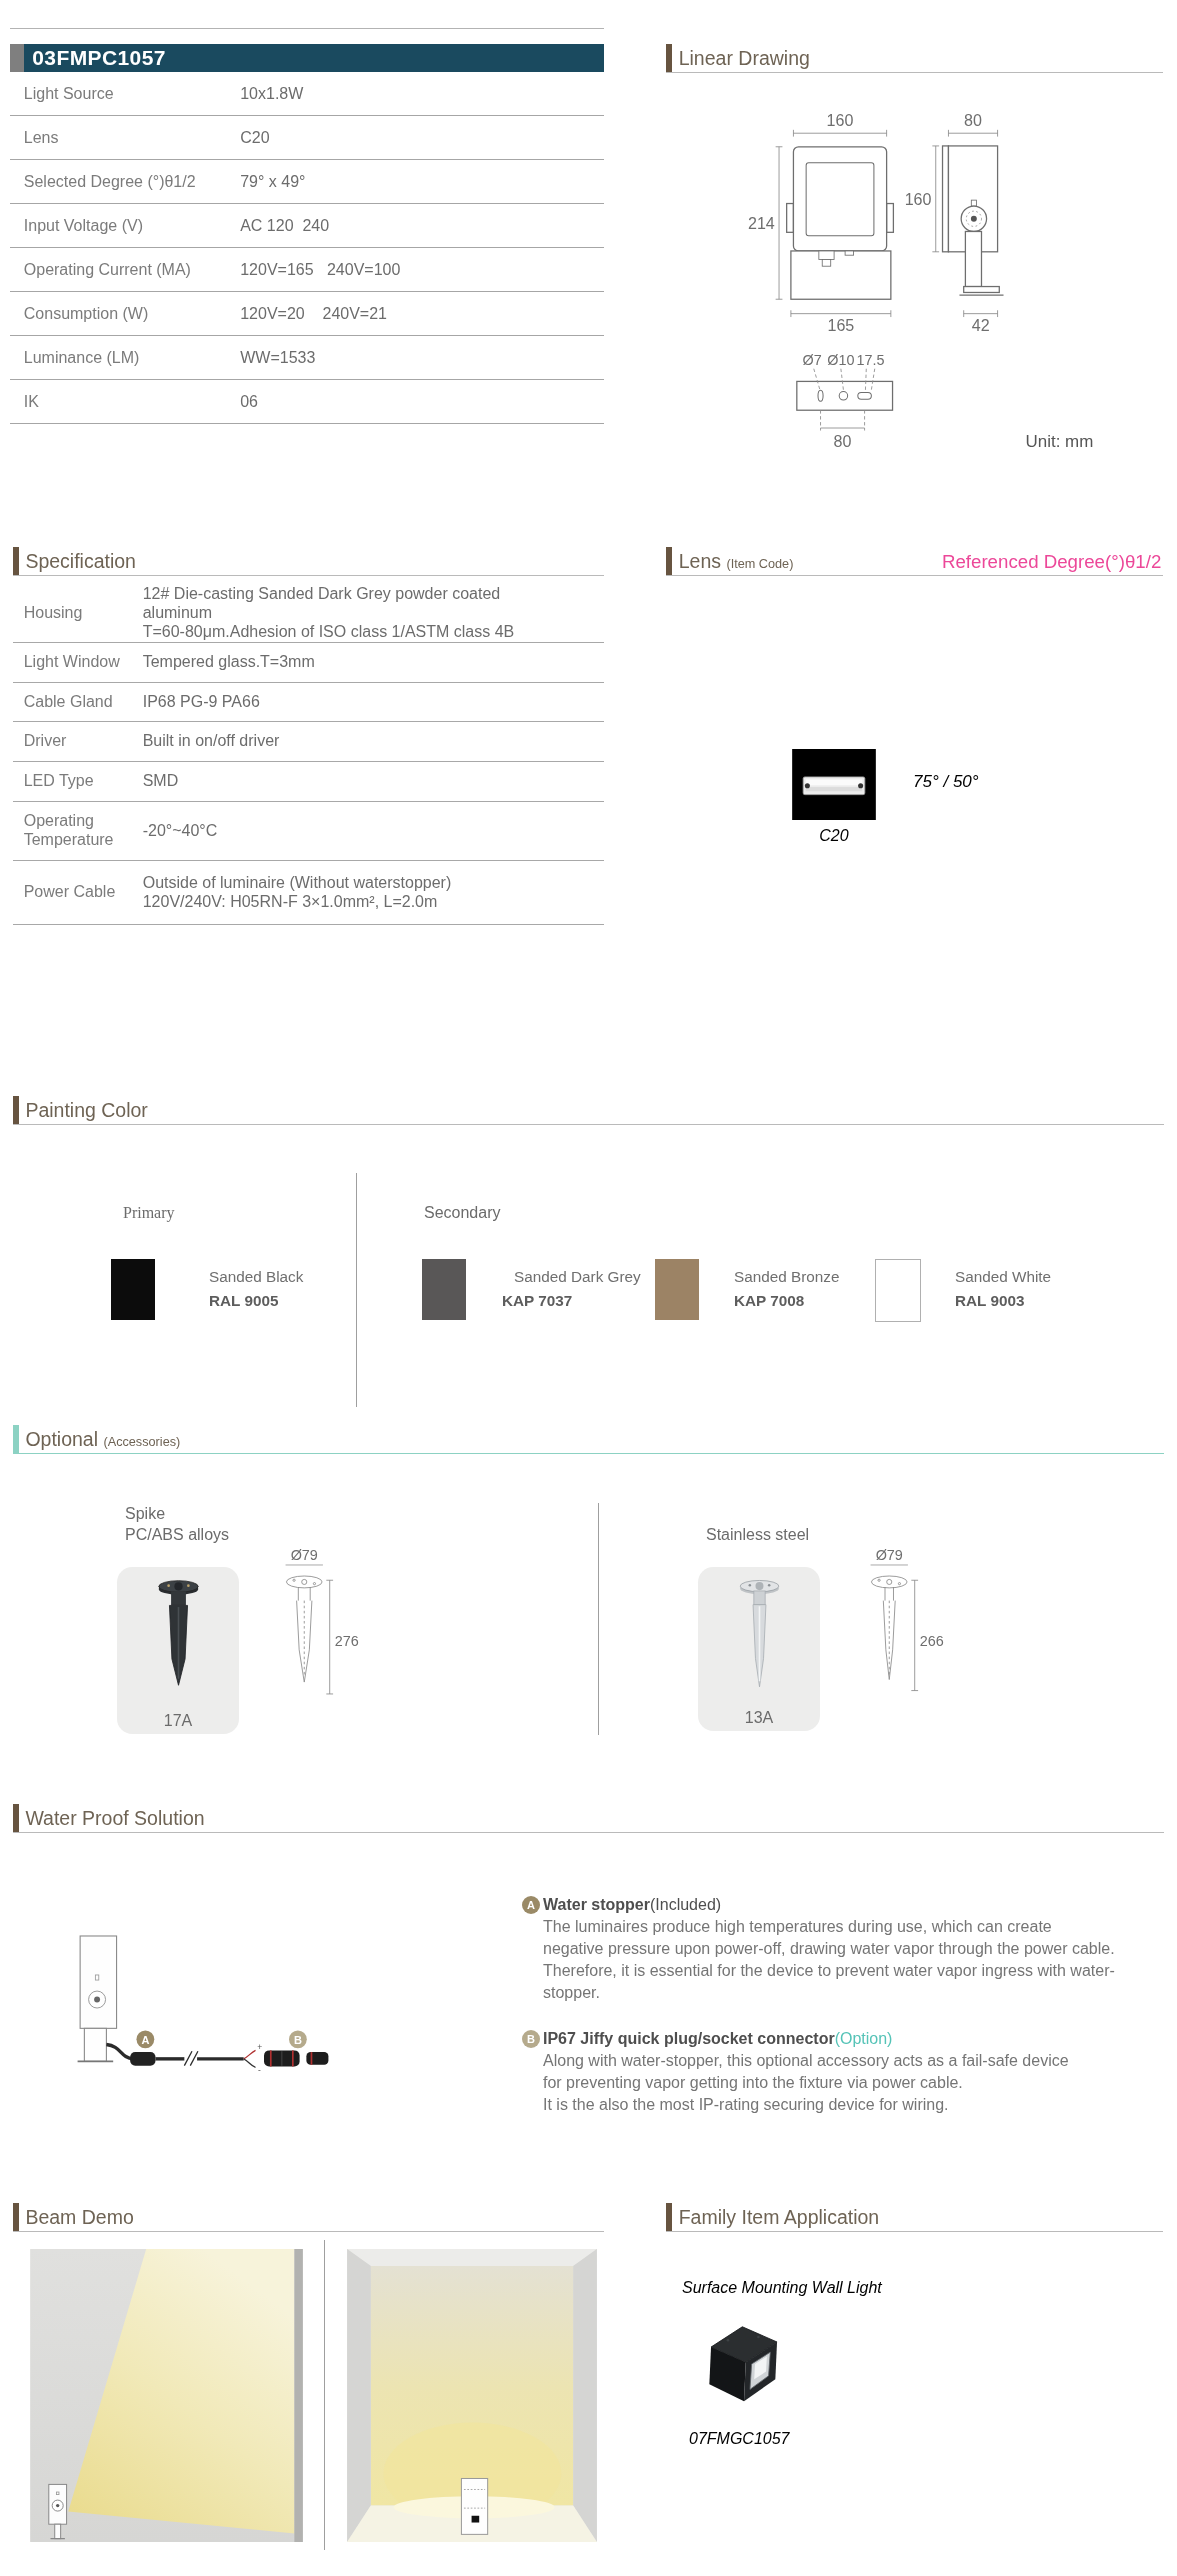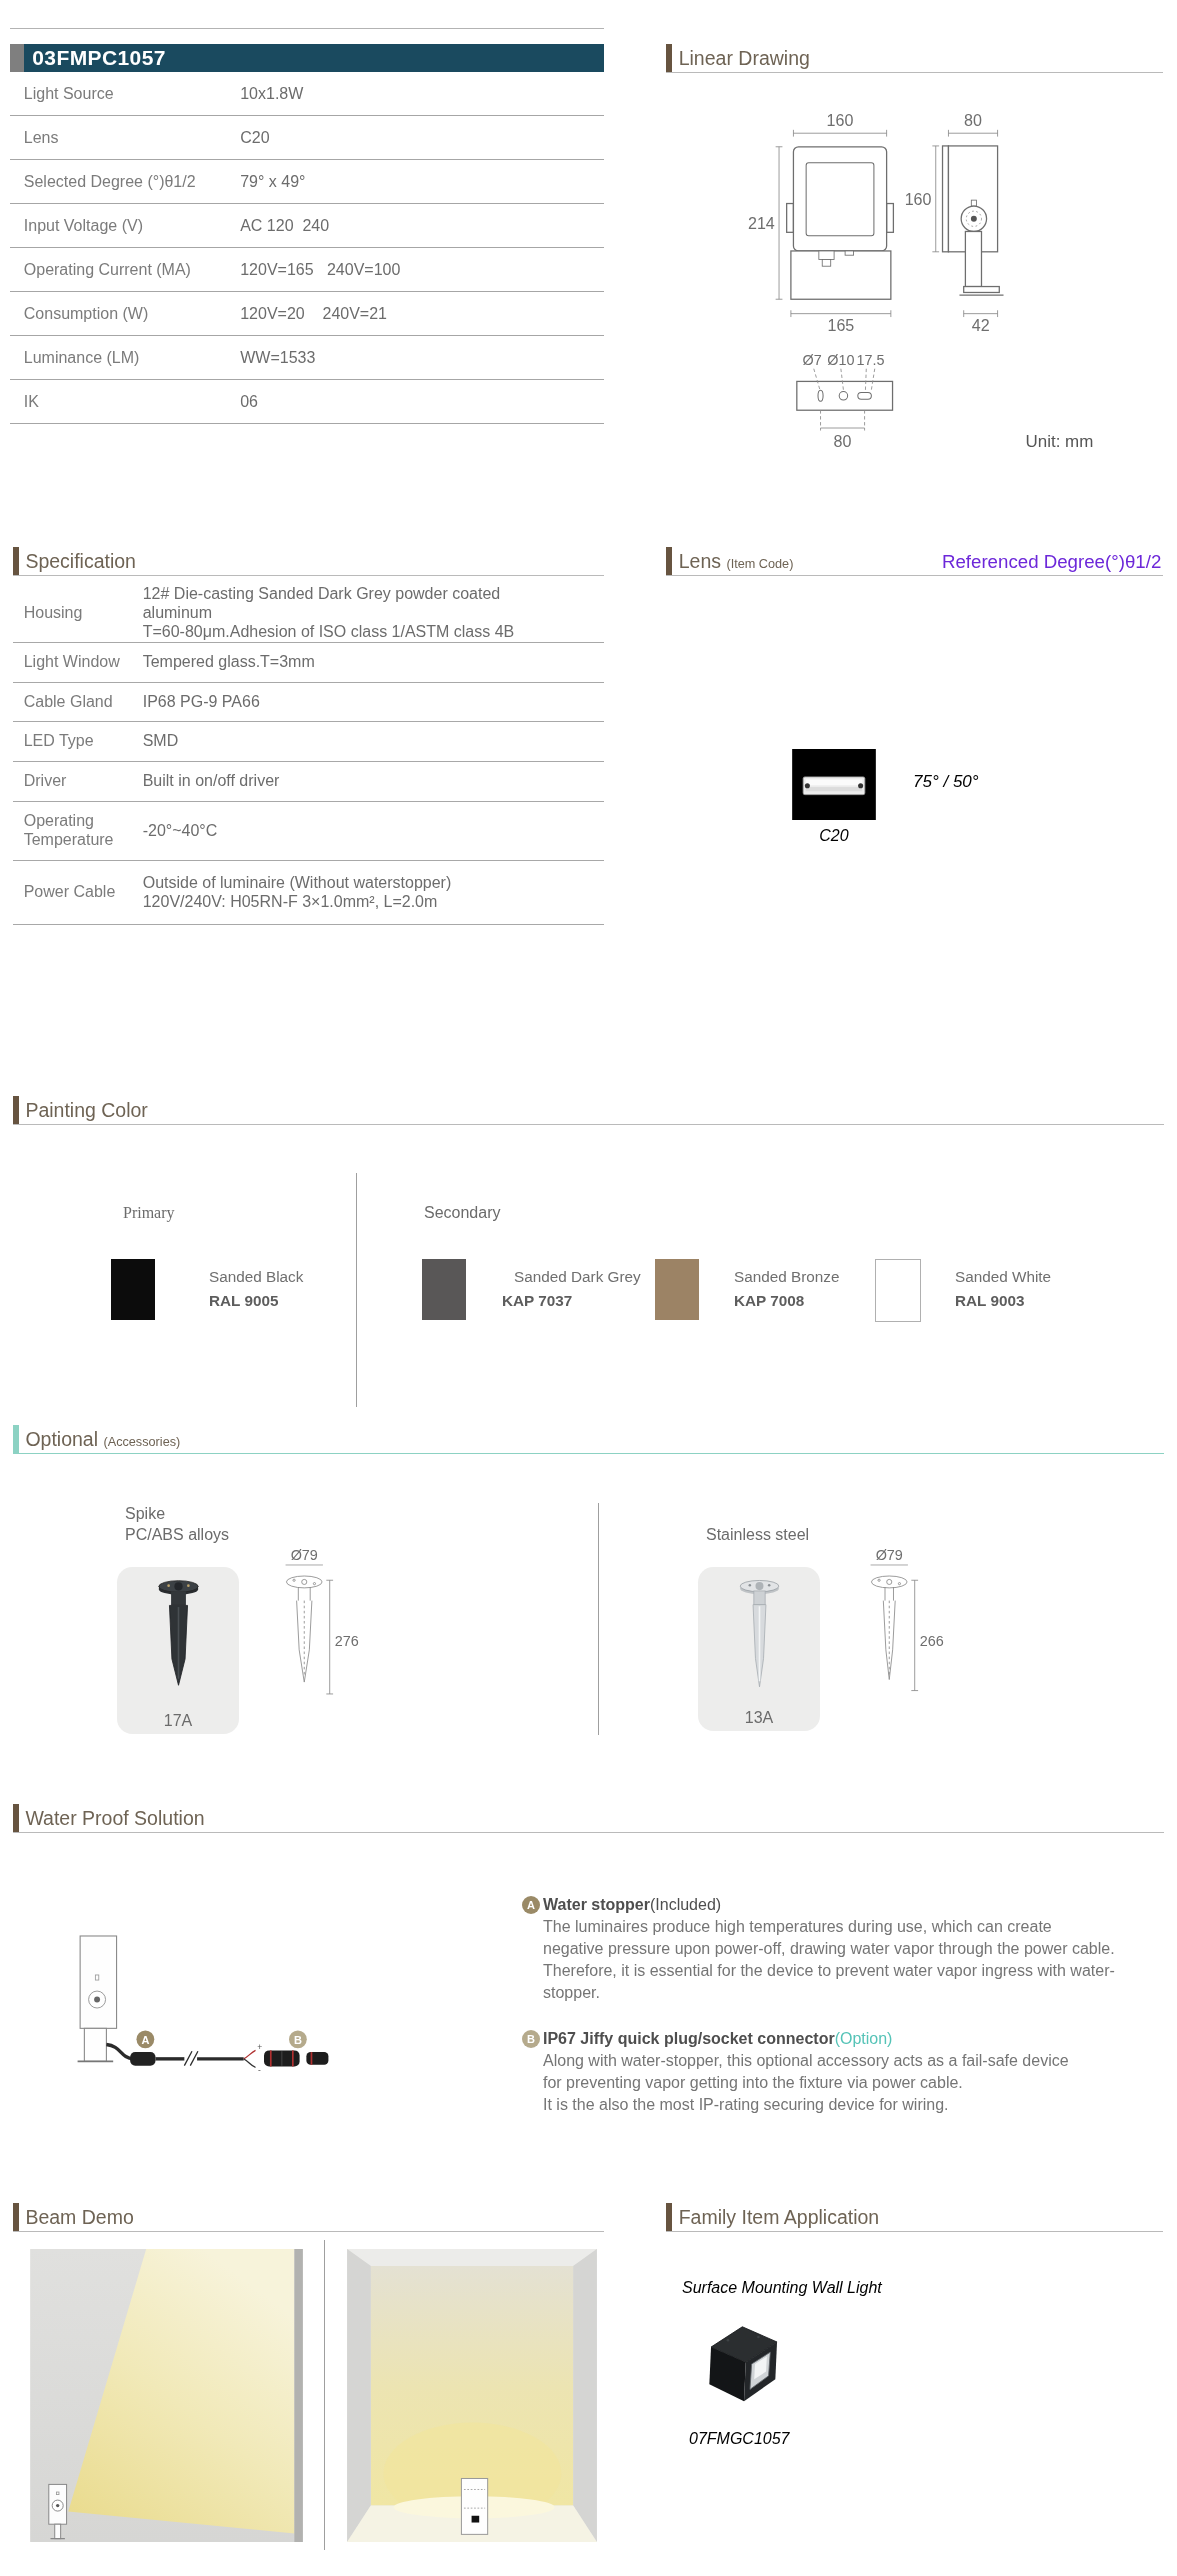--- a/index.html
+++ b/index.html
@@ -6,21 +6,21 @@
   .page{position:relative;width:1178px;height:2576px;background:#fff;overflow:hidden;
         font-family:"Liberation Sans","DejaVu Sans",sans-serif;}
   .abs{position:absolute;}
   
   .sec{position:absolute;height:28px;border-bottom:1.7px solid #bababa;}
   .sec .bar{position:absolute;left:0;top:0;width:6px;height:28px;background:#675440;}
   .sec .t{position:absolute;left:12.7px;top:3.4px;font-size:19.5px;color:#6e6354;white-space:nowrap;}
   .sec .sub{font-size:12.7px;}
   .sec.teal{border-bottom-color:#8cd2c3;}
   .sec.teal .bar{background:#8cd2c3;}
-  .sec .rt{position:absolute;right:1.7px;top:4.2px;font-size:18.7px;color:#6d28d9;white-space:nowrap;}
+  .sec .rt{position:absolute;right:1.7px;top:4.2px;font-size:18.7px;color:#ec4899;white-space:nowrap;}
   
   .ptable{position:absolute;left:10.2px;top:44px;width:594px;}
   .ptable .head{display:flex;height:28px;}
   .ptable .head .grey{width:13.6px;background:#7f7f7f;}
   .ptable .head .teal{flex:1;background:#1a4a5f;color:#fff;font-size:21px;font-weight:bold;
                       line-height:28px;padding-left:8.5px;letter-spacing:0.4px;}
   .prow{position:relative;height:43px;border-bottom:0.8px solid #a6a6a6;}
   .prow .lab{position:absolute;left:13.6px;top:0;line-height:43px;font-size:16px;color:#7b7b7b;}
   .prow .val{position:absolute;left:230px;top:0;line-height:43px;font-size:16px;color:#6c6c6c;white-space:pre-wrap;}
   
@@ -190,26 +190,26 @@
       </div>
     <div class="srow" style="height:39px;">
         <div class="lab">Light Window</div>
         <div class="val">Tempered glass.T=3mm</div>
       </div>
     <div class="srow" style="height:38px;">
         <div class="lab">Cable Gland</div>
         <div class="val">IP68 PG-9 PA66</div>
       </div>
     <div class="srow" style="height:39px;">
+        <div class="lab">Driver</div>
+        <div class="val">Built in on/off driver</div>
+      </div>
+    <div class="srow" style="height:39px;">
         <div class="lab">LED Type</div>
         <div class="val">SMD</div>
-      </div>
-    <div class="srow" style="height:39px;">
-        <div class="lab">Driver</div>
-        <div class="val">Built in on/off driver</div>
       </div>
     <div class="srow" style="height:58px;">
         <div class="lab">Operating Temperature</div>
         <div class="val">-20°~40°C</div>
       </div>
     <div class="srow" style="height:63px;">
         <div class="lab">Power Cable</div>
         <div class="val">Outside of luminaire (Without waterstopper)
 120V/240V: H05RN-F 3×1.0mm², L=2.0m</div>
       </div>

